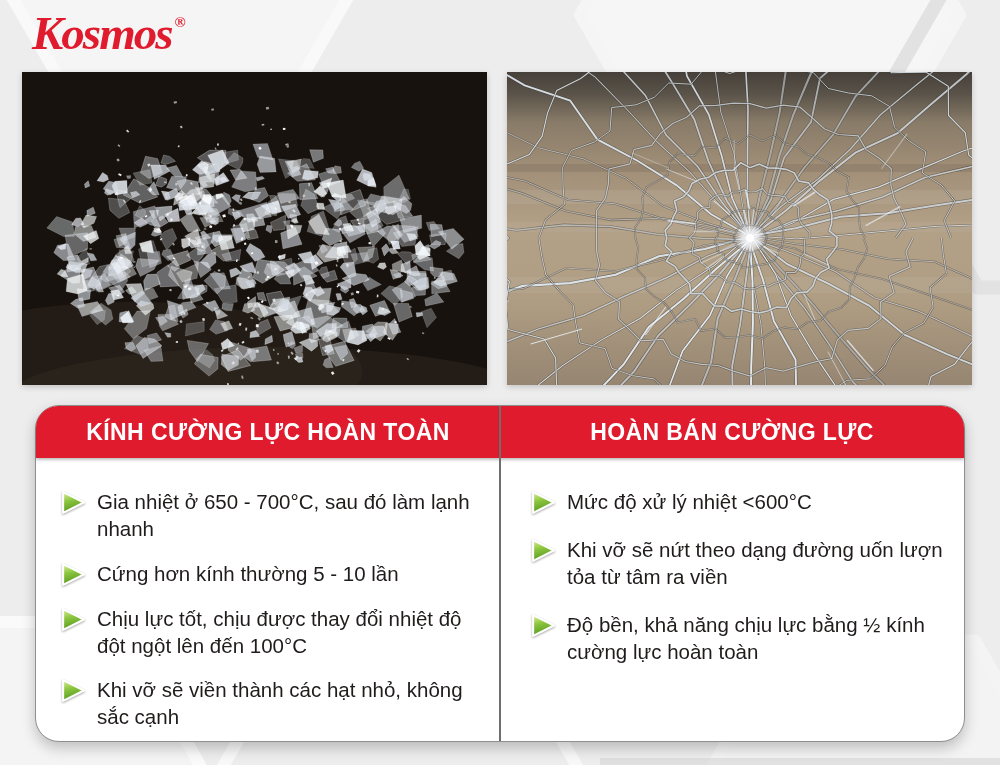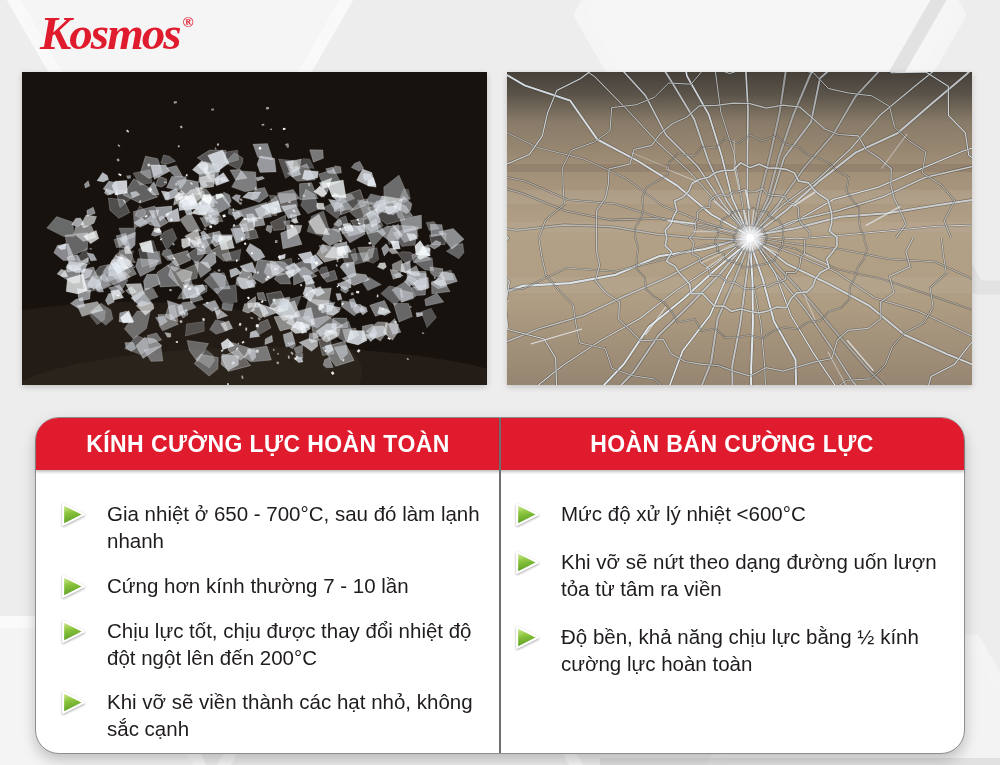--- a/index.html
+++ b/index.html
@@ -6,21 +6,21 @@
   html, body { width:1000px; height:765px; }
   body {
     position:relative;
     overflow:hidden;
     background: var(--page-bg, #ededed);
     font-family:"Liberation Sans","DejaVu Sans",sans-serif;
   }
   .bg-decor { position:absolute; left:0; top:0; width:1000px; height:765px; z-index:0; }
 
   .logo {
-    position:absolute; left:40px; top:8px; z-index:2;
+    position:absolute; left:32px; top:8px; z-index:2;
     font-family:"Liberation Serif","DejaVu Serif",serif;
     font-style:italic; font-weight:bold;
     font-size:47px; letter-spacing:-2px;
     color:var(--accent-red,#e01b2d);
     line-height:1.1;
   }
   .logo .rmark {
     font-size:15px; font-style:normal; letter-spacing:0;
     position:relative; top:-22px; left:3px;
   }
@@ -35,39 +35,38 @@
   .photo.right { left:507px; }
   .photo svg { display:block; width:100%; height:100%; }
 
   .card {
     position:absolute; left:35px; top:405px; width:930px; height:337px; z-index:1;
     background:#ffffff;
     border:1.5px solid #8e8e8e;
     border-radius:24px;
     box-shadow:0 6px 14px rgba(0,0,0,0.22);
     display:flex;
-    margin-top:12px;
   }
   .card .col { width:50%; position:relative; }
   .col-header {
     height:52px;
     background:var(--accent-red,#e01b2d);
     display:flex; align-items:center; justify-content:center;
     color:#ffffff; font-size:23px; font-weight:bold; letter-spacing:0.4px;
     box-shadow:0 2px 3px rgba(0,0,0,0.25);
   }
   .col.left  .col-header { border-radius:22px 0 0 0; }
   .col.right .col-header { border-radius:0 22px 0 0; }
   .divider {
     position:absolute; left:50%; top:0; bottom:0; width:2px;
     background:#6e6e6e; transform:translateX(-1px); z-index:3;
   }
   ul.items { list-style:none; padding:30px 18px 0 24px; }
-  .col.right ul.items { padding-left:14px; }
-  .item { display:flex; align-items:flex-start; gap:20px; margin-bottom:17px; }
+  .col.right ul.items { padding-left:30px; }
+  .item { display:flex; align-items:flex-start; gap:10px; margin-bottom:17px; }
   .col.right .item { margin-bottom:20px; }
   .arrow {
     width:27px; height:27px; flex:0 0 27px; margin-top:1px;
     filter:drop-shadow(0.5px 1.5px 1px rgba(0,0,0,0.35));
   }
   .item-text {
     font-size:20.5px; line-height:1.33;
     color:var(--text-dark,#1f1c1b);
     max-width:384px;
   }
@@ -823,28 +822,28 @@
           <svg class="arrow" viewBox="0 0 26 26">
             <polygon points="3,3 23,13 3,23" fill="url(#greenGrad)" stroke="#ffffff" stroke-width="2" stroke-linejoin="round"></polygon>
           </svg>
           <span class="item-text">Gia nhiệt ở 650 - 700°C, sau đó làm lạnh nhanh</span>
         </li>
 
         <li class="item">
           <svg class="arrow" viewBox="0 0 26 26">
             <polygon points="3,3 23,13 3,23" fill="url(#greenGrad)" stroke="#ffffff" stroke-width="2" stroke-linejoin="round"></polygon>
           </svg>
-          <span class="item-text">Cứng hơn kính thường 7 - 10 lần</span>
+          <span class="item-text">Cứng hơn kính thường 5 - 10 lần</span>
         </li>
 
         <li class="item">
           <svg class="arrow" viewBox="0 0 26 26">
             <polygon points="3,3 23,13 3,23" fill="url(#greenGrad)" stroke="#ffffff" stroke-width="2" stroke-linejoin="round"></polygon>
           </svg>
-          <span class="item-text">Chịu lực tốt, chịu được thay đổi nhiệt độ đột ngột lên đến 200°C</span>
+          <span class="item-text">Chịu lực tốt, chịu được thay đổi nhiệt độ đột ngột lên đến 100°C</span>
         </li>
 
         <li class="item">
           <svg class="arrow" viewBox="0 0 26 26">
             <polygon points="3,3 23,13 3,23" fill="url(#greenGrad)" stroke="#ffffff" stroke-width="2" stroke-linejoin="round"></polygon>
           </svg>
           <span class="item-text">Khi vỡ sẽ viền thành các hạt nhỏ, không sắc cạnh</span>
         </li>
       </ul>
   </div>

